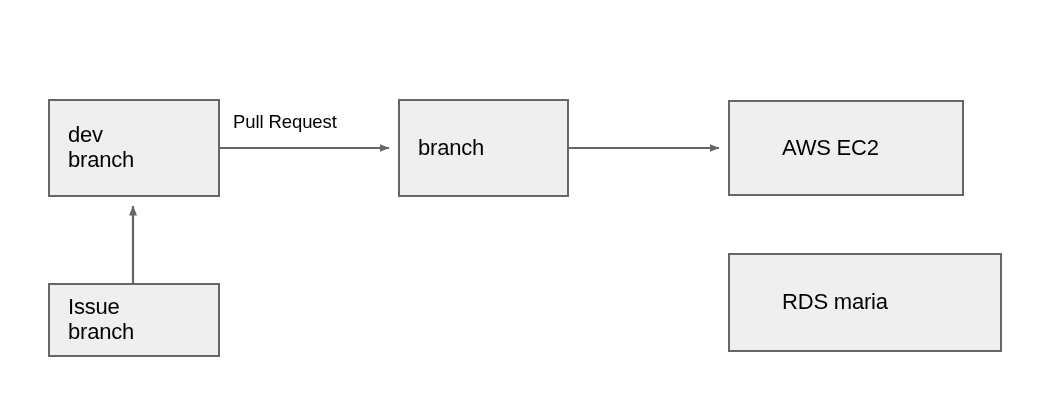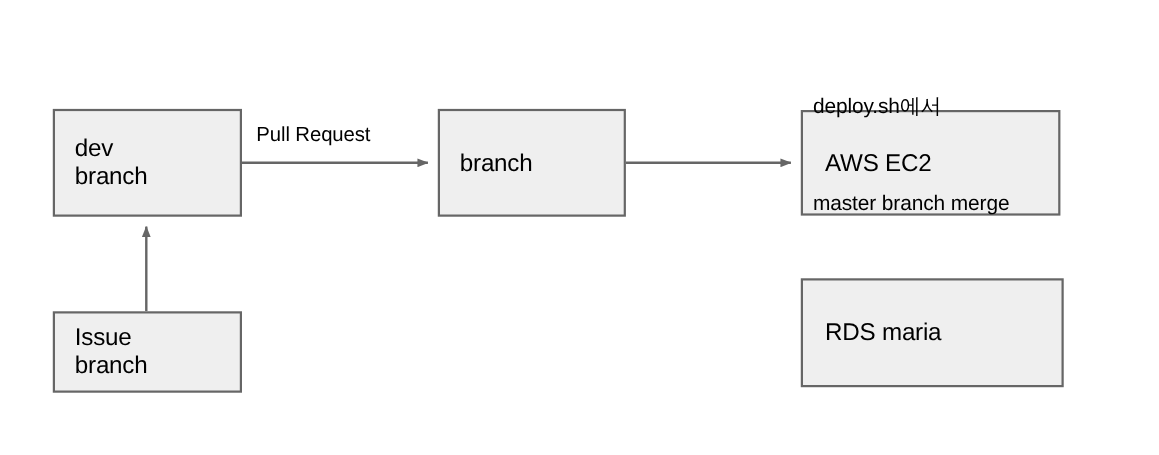--- a/index.html
+++ b/index.html
@@ -34,24 +34,24 @@
   .node .node-line {
     display: block;
     padding: 0 0 0 18px;
     font-size: 22px;
     letter-spacing: -0.2px;
   }
   #node-dev      { left: 48px;  top: 99px;  width: 172px; height: 98px; }
   #node-master   { left: 398px; top: 99px;  width: 171px; height: 98px; }
   #node-issue    { left: 48px;  top: 283px; width: 172px; height: 74px; }
   #node-ec2      { left: 728px; top: 100px; width: 236px; height: 96px; }
-  #node-rds      { left: 728px; top: 253px; width: 239px; height: 99px; }
+  #node-rds      { left: 728px; top: 253px; width: 274px; height: 99px; }
 
   #node-ec2 .node-line,
-  #node-rds .node-line { padding-left: 20px; }
+  #node-rds .node-line { padding-left: 20px; margin-left: 32px; }
 
   .edge-label {
     position: absolute;
     font-size: 18.5px;
     color: #000000;
     white-space: nowrap;
     letter-spacing: -0.1px;
   }
   #label-pull-request { left: 233px; top: 111px; }
 
@@ -109,18 +109,14 @@
   <div class="node" id="node-ec2">
     <span class="node-line">AWS EC2</span>
   </div>
 
   <div class="node" id="node-rds">
     <span class="node-line">RDS maria</span>
   </div>
 
   <div class="edge-label" id="label-pull-request">Pull Request</div>
 
-  <div class="annotation" id="annotation-deploy">
-    <div>deploy.sh에서</div>
-    <div>master branch merge</div>
-  </div>
 
 </div>
 
 </body></html>

